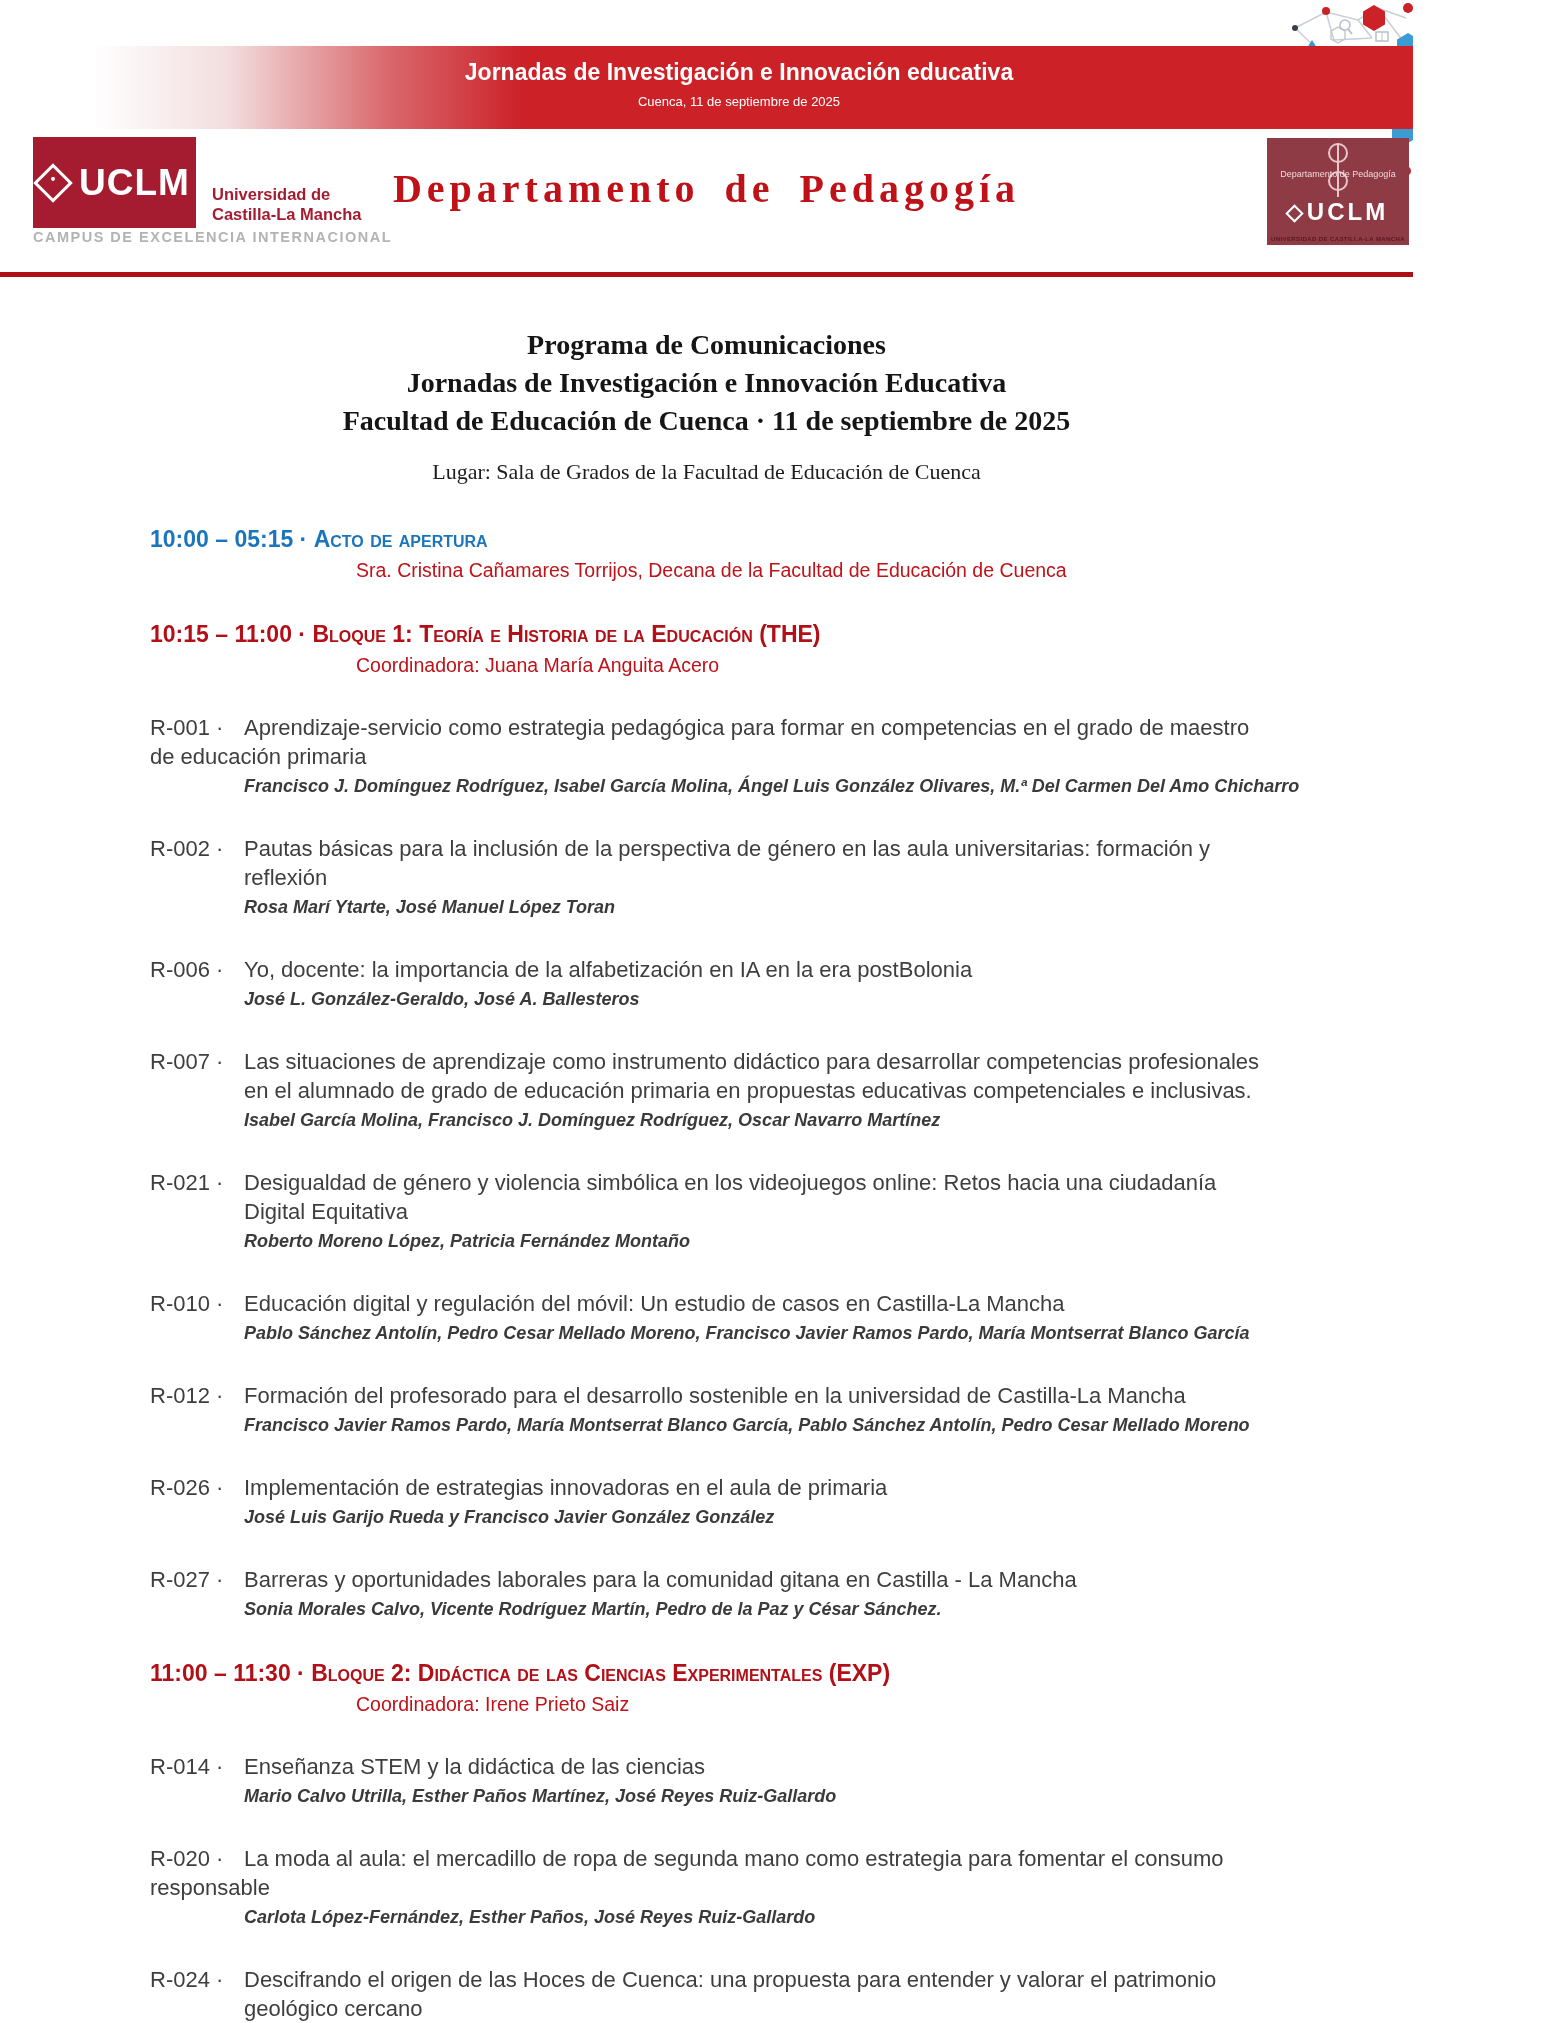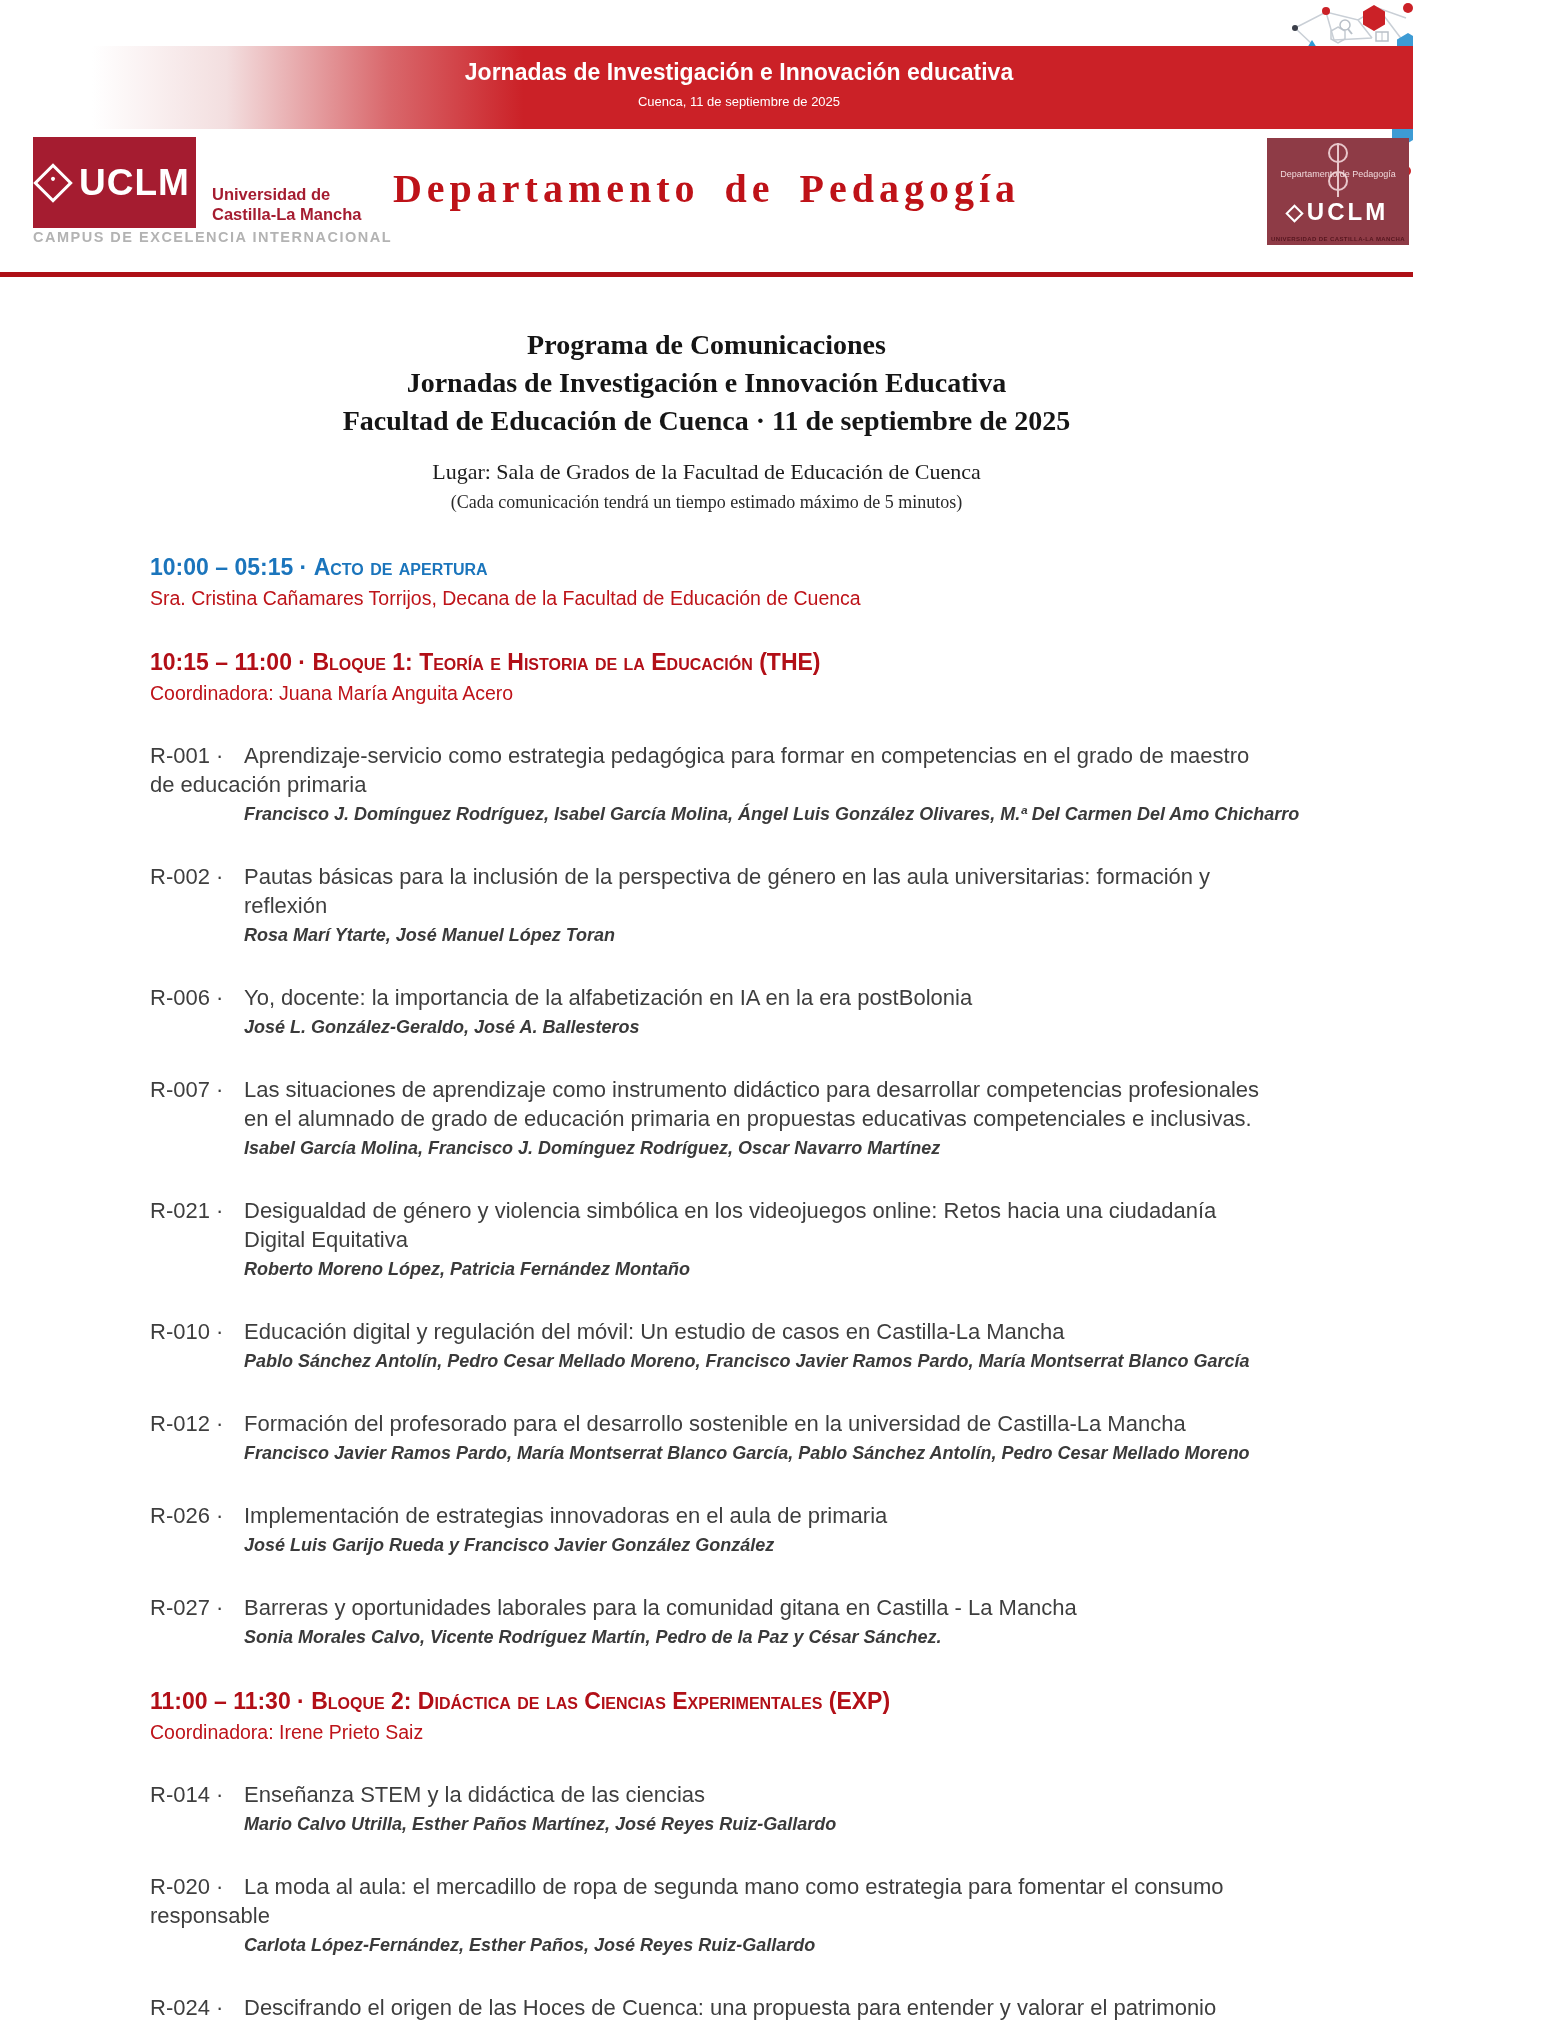--- a/index.html
+++ b/index.html
@@ -52,21 +52,21 @@
   .venue{margin-top:19px;text-align:center;font-family:"Liberation Serif",serif;font-size:22px;color:#1d1d1d;}
   .note{margin-top:7px;text-align:center;font-family:"Liberation Serif",serif;font-size:18px;color:#2a2a2a;}
 
   .schedule{margin:40px 90px 0 150px;}
   .block{margin-top:38px;}
   .block:first-child{margin-top:0;}
   .block-heading{font-size:23px;font-weight:bold;line-height:28px;}
   .sc{font-variant:small-caps;}
   .accent-blue{color:#1B75BC;}
   .accent-red{color:#B20F17;}
-  .block-sub{margin-top:5px;font-size:19.5px;line-height:24px;color:#BE1319;}
+  .block-sub{margin-left:206px;margin-top:5px;font-size:19.5px;line-height:24px;color:#BE1319;}
   .entry{margin-top:36px;}
   .entry-line{font-size:22px;line-height:29px;color:#3E3E3E;}
   .code-cell{display:inline-block;width:94px;}
   .cont-indent{margin-left:94px;}
   .cont-margin{margin-left:0;}
   .entry-authors{margin-left:94px;margin-top:4px;font-size:18px;line-height:23px;
                  font-weight:bold;font-style:italic;color:#3A3A3A;}
 </style>
 </head>
 <body>
@@ -162,21 +162,20 @@
 
   <div class="rule"></div>
 
   <main>
     <div class="intro">
       <div>Programa de Comunicaciones</div>
       <div>Jornadas de Investigación e Innovación Educativa</div>
       <div>Facultad de Educación de Cuenca · 11 de septiembre de 2025</div>
     </div>
     <div class="venue">Lugar: Sala de Grados de la Facultad de Educación de Cuenca</div>
-    <div class="note">(Cada comunicación tendrá un tiempo estimado máximo de 5 minutos)</div>
 
     <div class="schedule" id="schedule">
         <section class="block">
           <div class="block-heading accent-blue"><span>10:00 – 05:15 · </span><span class="sc">Acto de apertura</span></div>
           <div class="block-sub">Sra. Cristina Cañamares Torrijos, Decana de la Facultad de Educación de Cuenca</div>
         </section>
         <section class="block">
           <div class="block-heading accent-red"><span>10:15 – 11:00 · </span><span class="sc">Bloque 1: Teoría e Historia de la Educación (THE)</span></div>
           <div class="block-sub">Coordinadora: Juana María Anguita Acero</div>
           <div class="entry">

